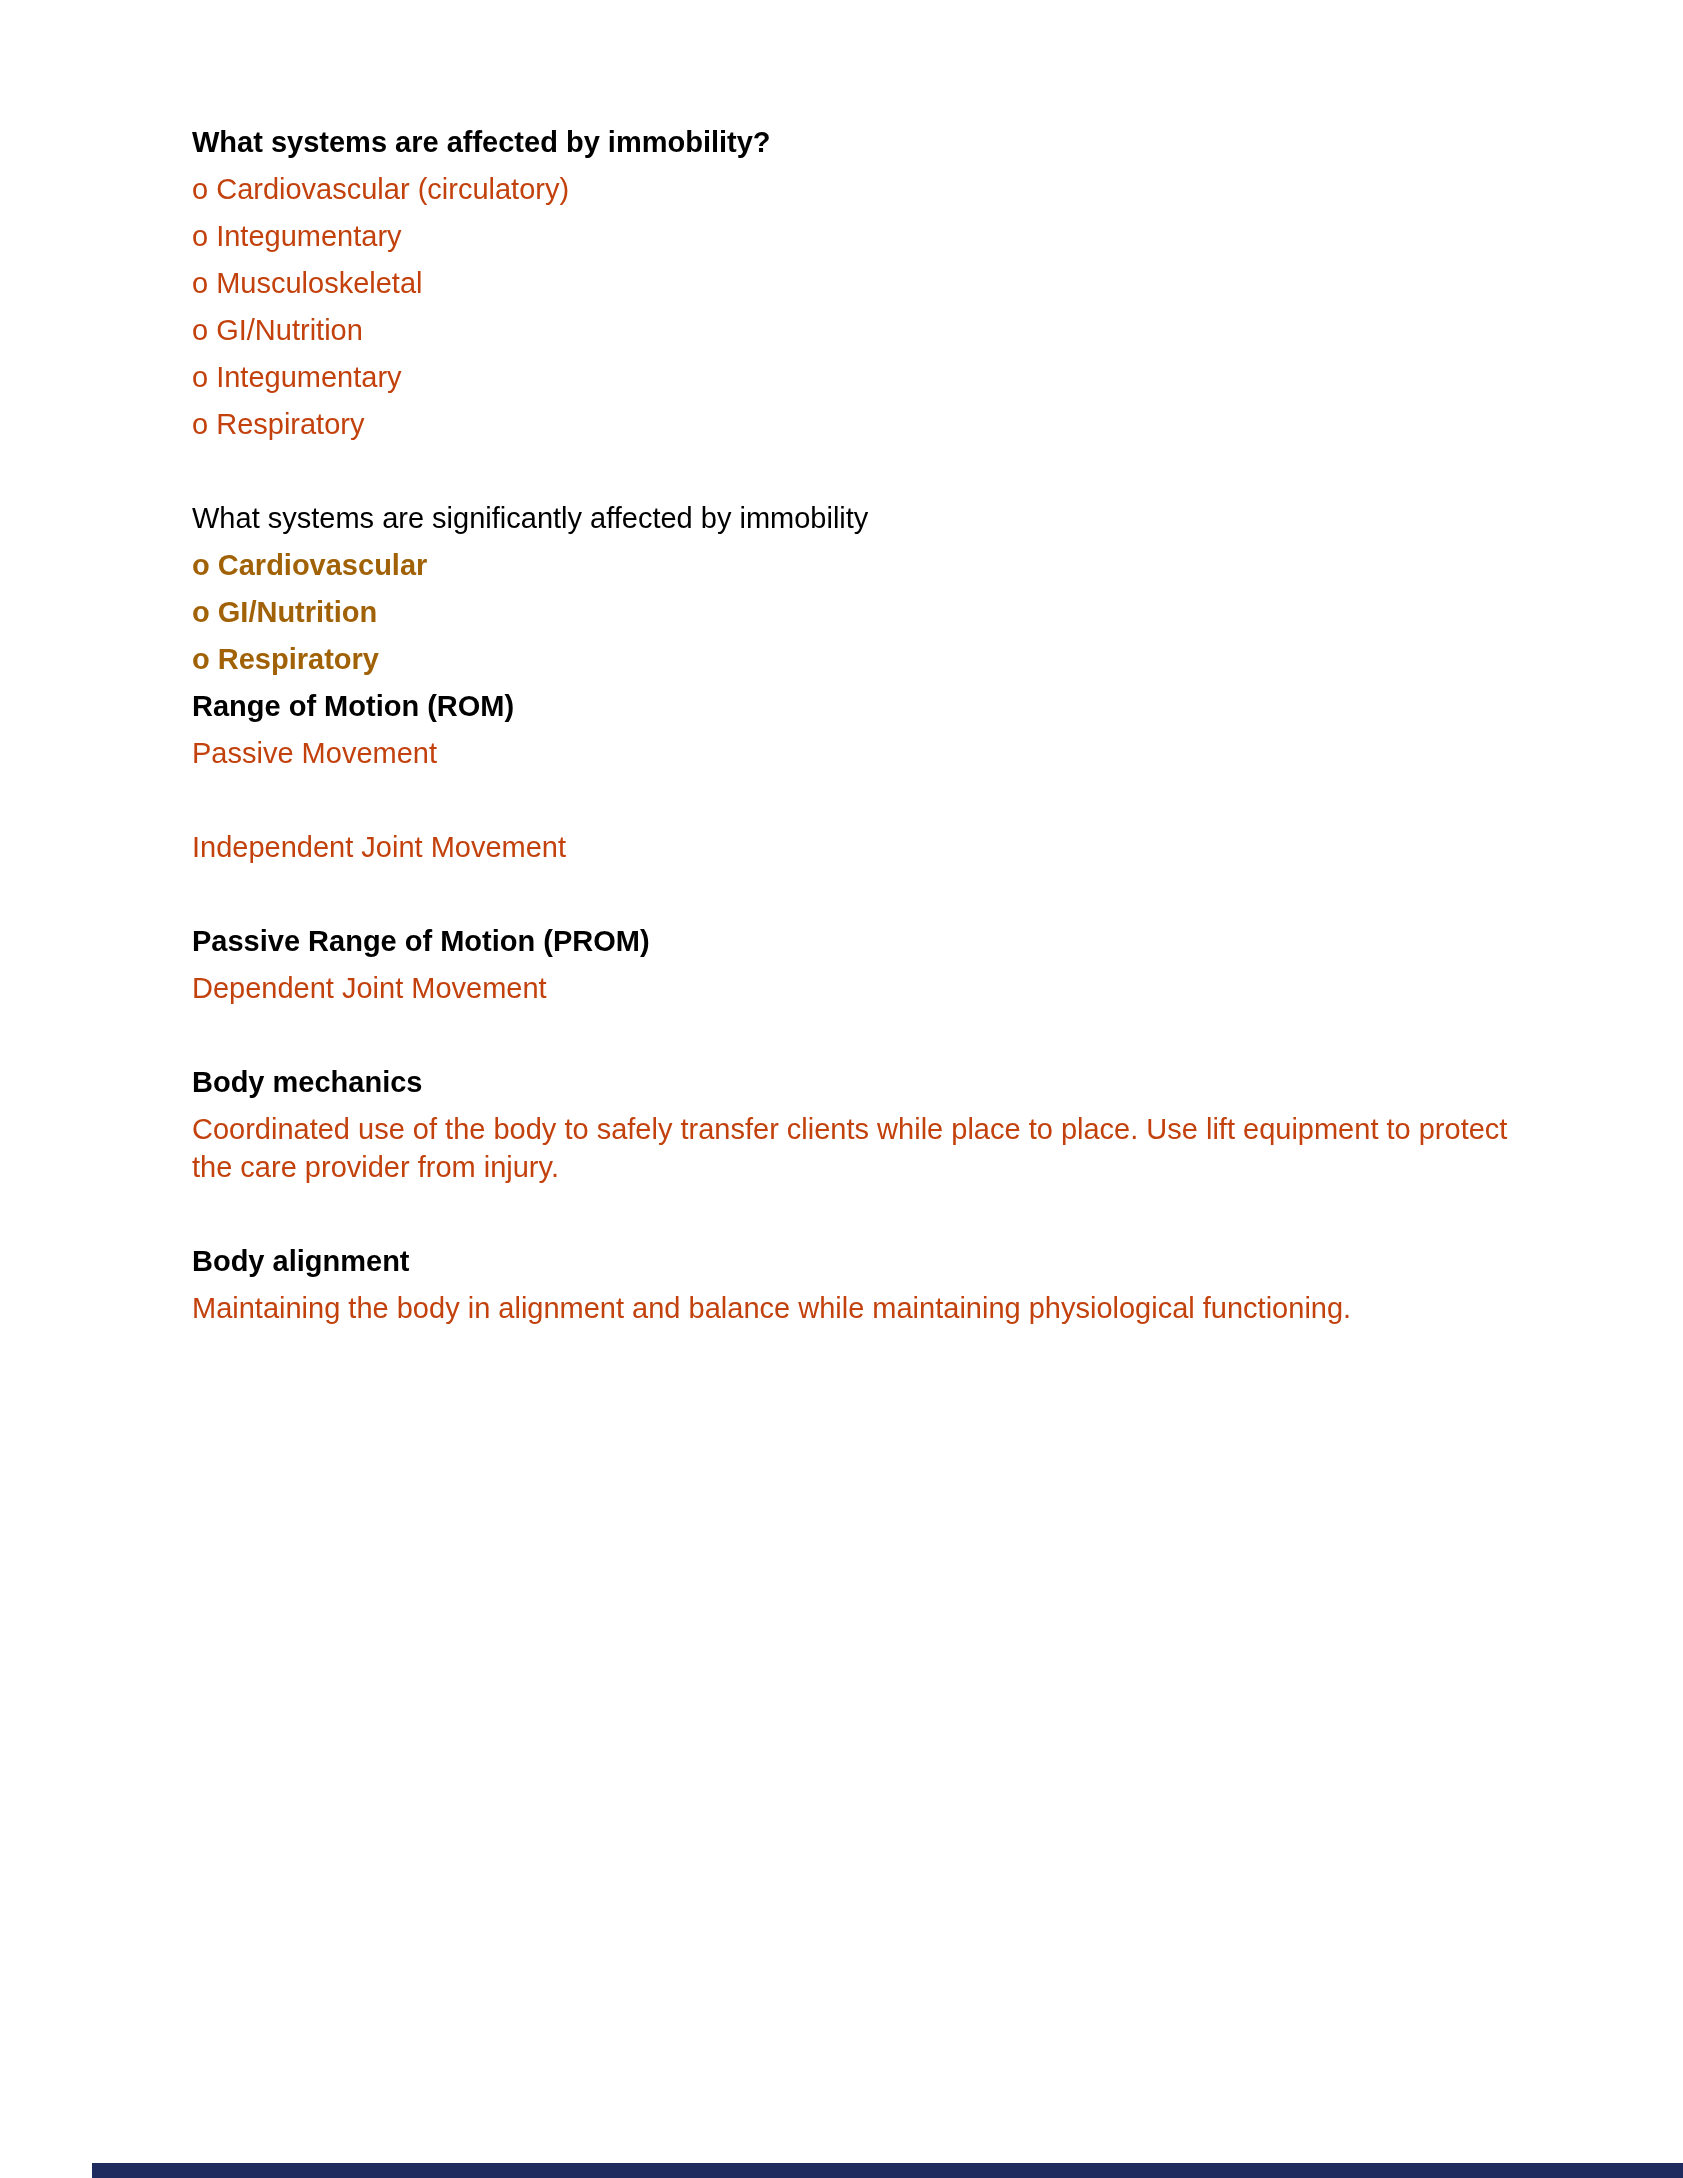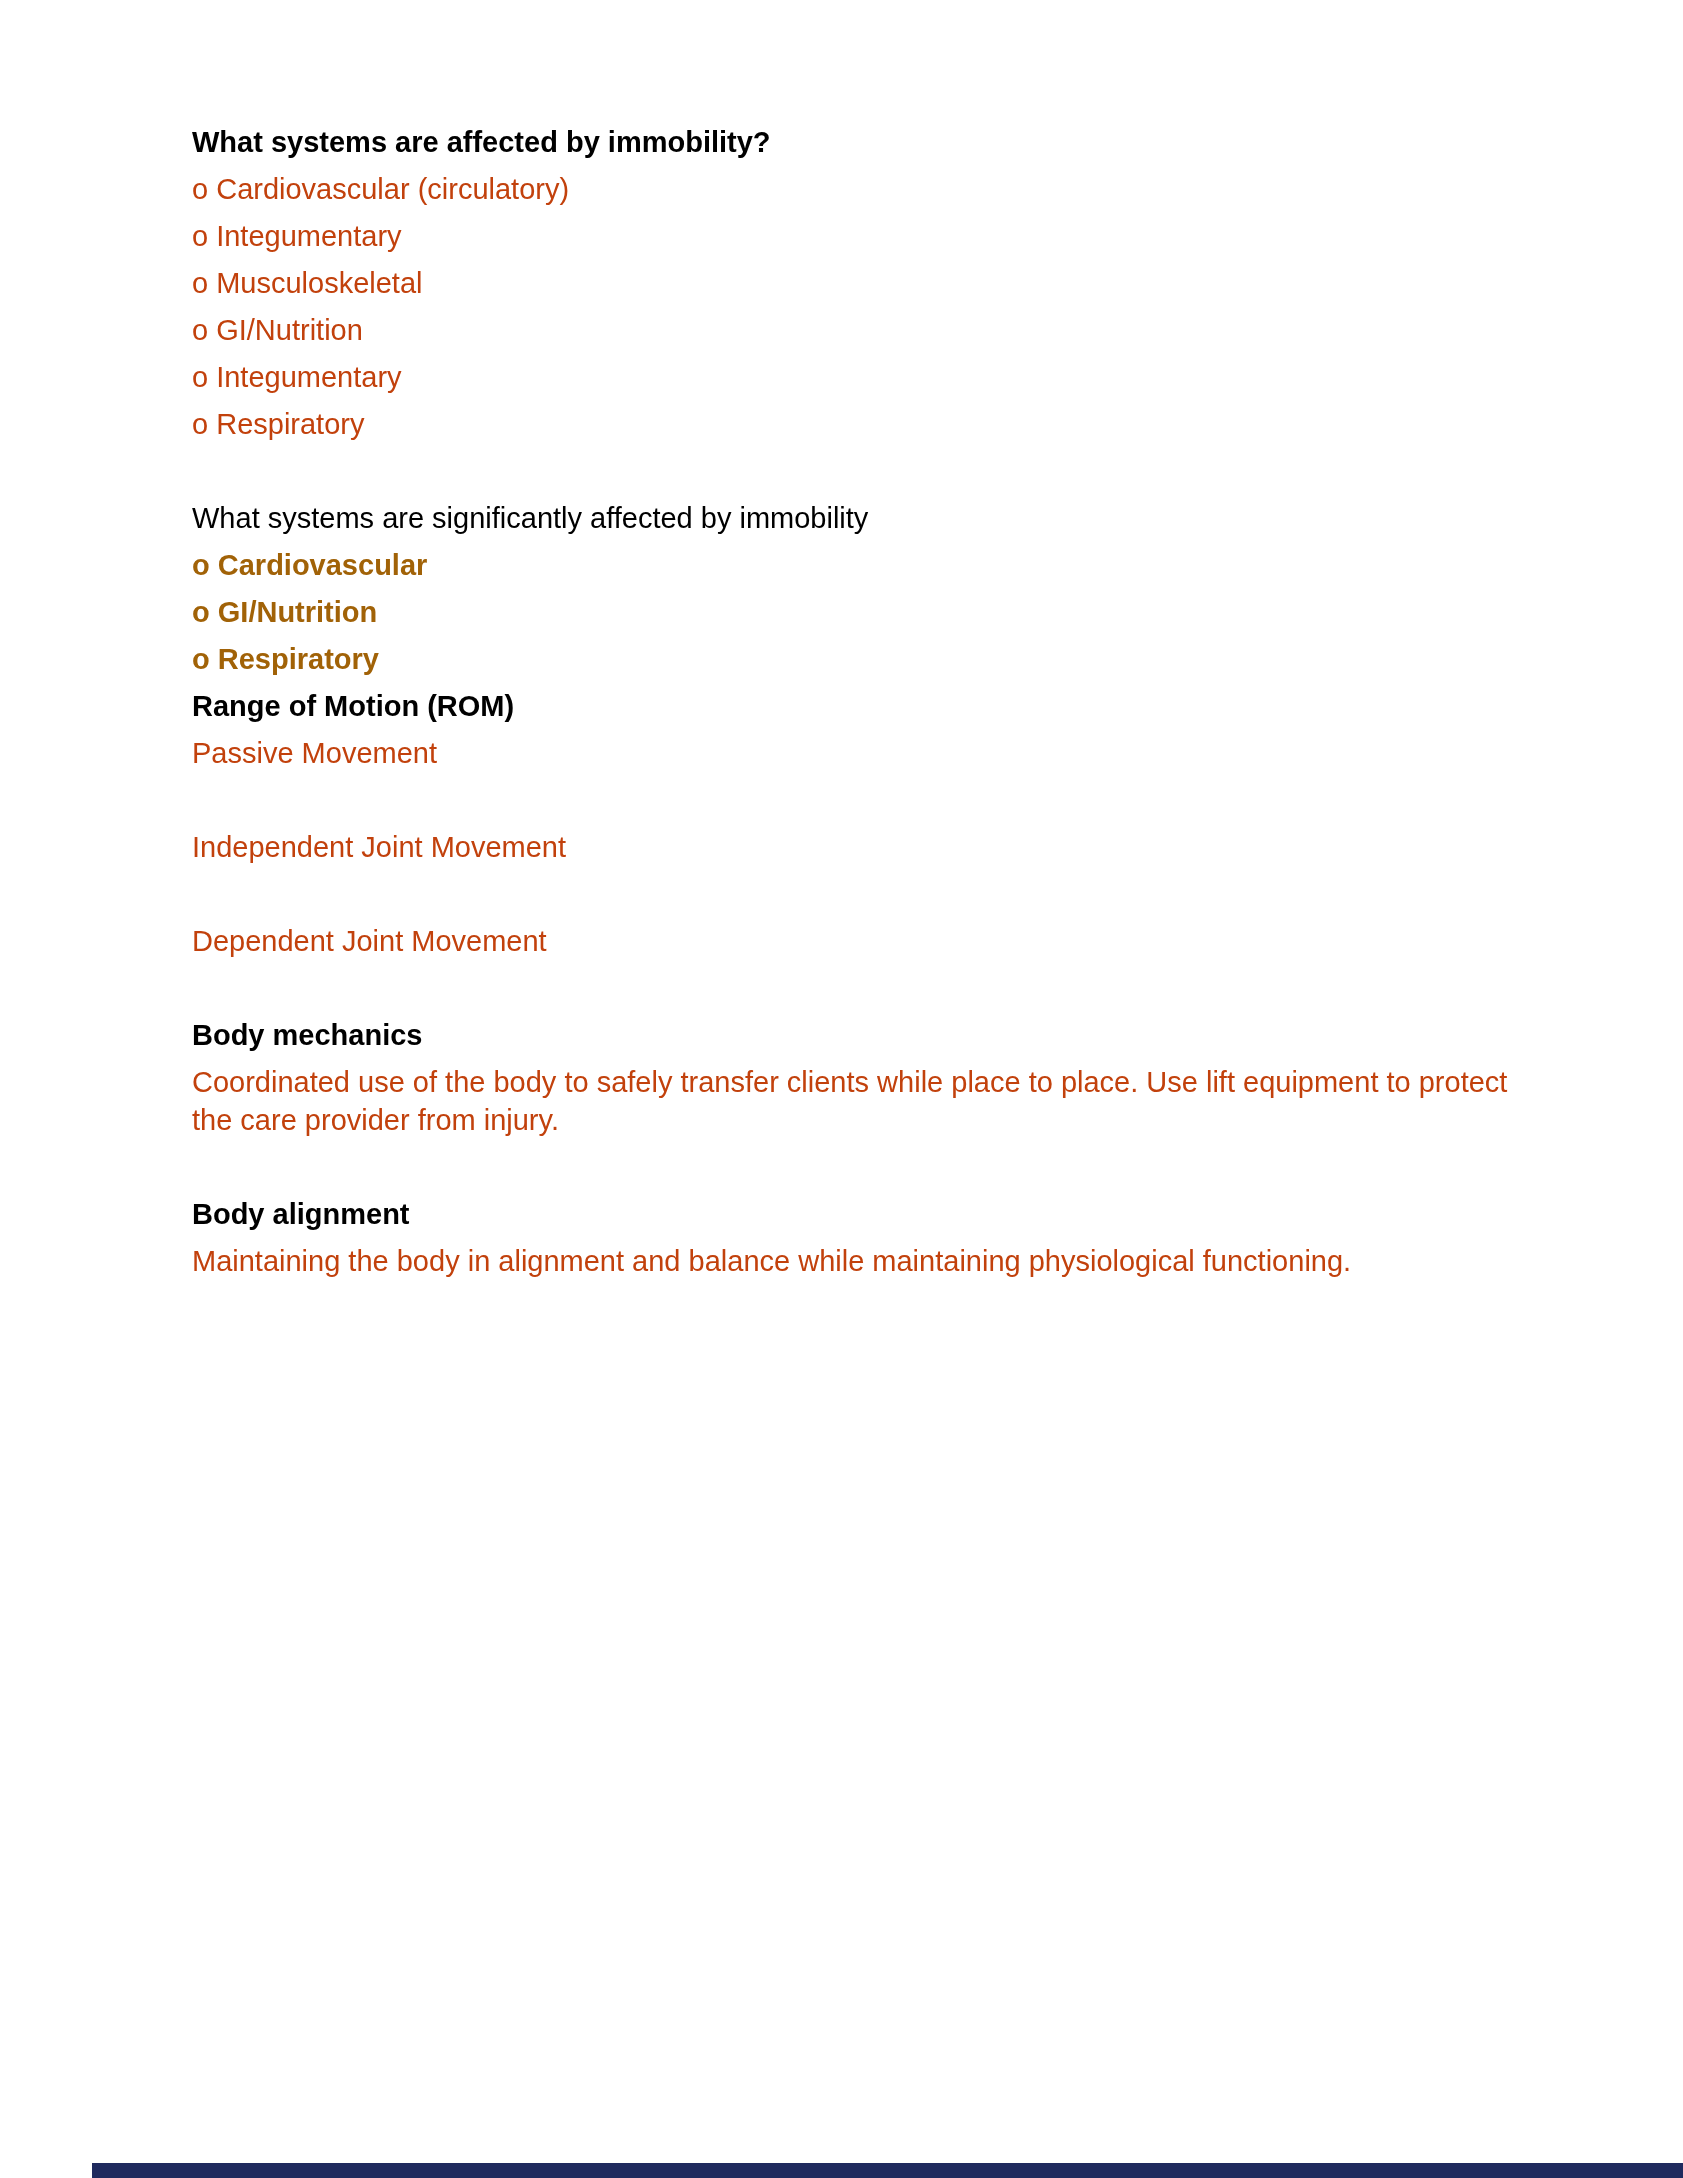--- a/index.html
+++ b/index.html
@@ -92,20 +92,21 @@
 
     <div class="gap"></div>
 
     <section>
       <p class="a-red">Independent Joint Movement</p>
     </section>
 
     <div class="gap"></div>
 
     <section>
+      <p class="q">Passive Range of Motion (PROM)</p>
       <p class="a-red">Dependent Joint Movement</p>
     </section>
 
     <div class="gap"></div>
 
     <section>
       <p class="q">Body mechanics</p>
       <p class="a-red">Coordinated use of the body to safely transfer clients while place to place. Use lift equipment to protect the care provider from injury.</p>
     </section>
 

